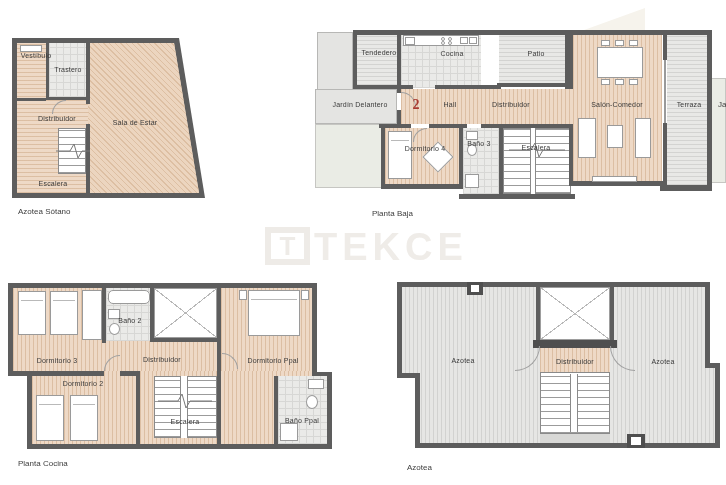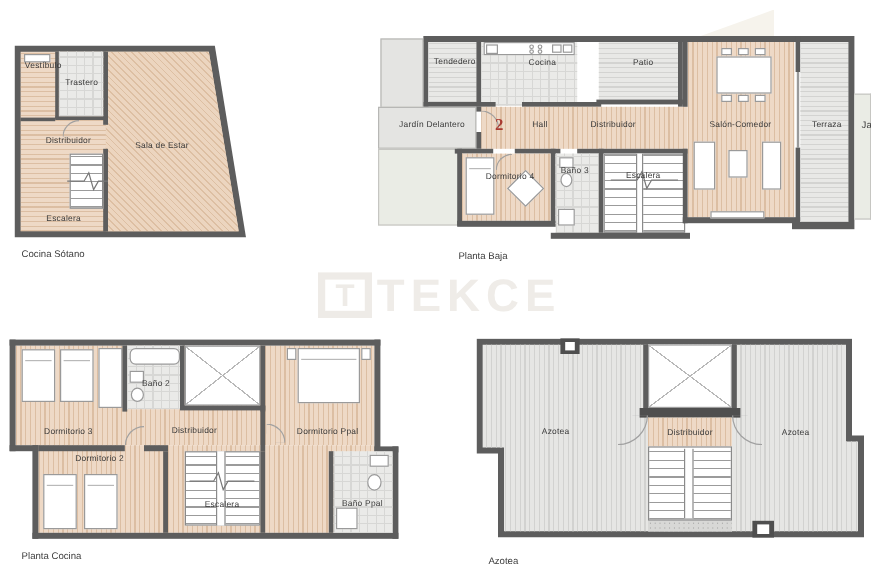--- a/index.html
+++ b/index.html
@@ -73,21 +73,21 @@
       <polyline points="2,11 16,11 20,4 24,18 28,11 36,11" fill="none" stroke="#777" stroke-width="1"></polyline>
     </svg>
     <div class="arc arc-tl" style="left:40px; top:64px; width:14px; height:14px;"></div>
 
     <div class="lbl" style="left:24px; top:19px;">Vestíbulo</div>
     <div class="lbl" style="left:56px; top:33px;">Trastero</div>
     <div class="lbl" style="left:45px; top:82px;">Distribuidor</div>
     <div class="lbl" style="left:123px; top:86px;">Sala de Estar</div>
     <div class="lbl" style="left:41px; top:147px;">Escalera</div>
   </div>
-  <div class="caption" style="left:18px; top:207px;">Cocina Sótano</div>
+  <div class="caption" style="left:18px; top:207px;">Azotea Sótano</div>
 
   <div class="plan" style="left:315px; top:28px; width:411px; height:180px;">
 
     <div class="wall" style="left:38px; top:2px; width:358px; height:5px;"></div>
     <div class="abs grayblk" style="left:2px; top:4px; width:36px; height:58px;"></div>
     <div class="wall" style="left:38px; top:2px; width:4px; height:60px;"></div>
 
     <div class="abs out-h" style="left:42px; top:7px; width:40px; height:50px;"></div>
     <div class="wall" style="left:82px; top:7px; width:4px; height:53px;"></div>
     <div class="abs tile" style="left:86px; top:7px; width:80px; height:53px;"></div>
@@ -172,21 +172,21 @@
     <div class="unit-num" style="left:101px; top:77px; color:#a93a31;">2</div>
     <div class="lbl" style="left:135px; top:76px;">Hall</div>
     <div class="lbl" style="left:196px; top:76px;">Distribuidor</div>
     <div class="lbl" style="left:302px; top:76px;">Salón-Comedor</div>
     <div class="lbl" style="left:374px; top:76px;">Terraza</div>
     <div class="lbl-l" style="left:403px; top:76px; font-size:8px;">Jardín</div>
     <div class="lbl" style="left:110px; top:120px;">Dormitorio 4</div>
     <div class="lbl" style="left:164px; top:115px;">Baño 3</div>
     <div class="lbl" style="left:221px; top:119px;">Escalera</div>
   </div>
-  <div class="caption" style="left:382px; top:209px;">Planta Baja</div>
+  <div class="caption" style="left:372px; top:209px;">Planta Baja</div>
 
   <div class="plan" style="left:8px; top:283px; width:326px; height:168px;">
 
     <div class="abs wood-v" style="left:5px; top:5px; width:299px; height:83px;"></div>
     <div class="abs wood-v" style="left:24px; top:88px; width:280px; height:73px;"></div>
 
     <div class="wall" style="left:0; top:0; width:309px; height:5px;"></div>
     <div class="wall" style="left:0; top:0; width:5px; height:93px;"></div>
     <div class="wall" style="left:0; top:88px; width:24px; height:5px;"></div>
     <div class="wall" style="left:19px; top:88px; width:5px; height:78px;"></div>

